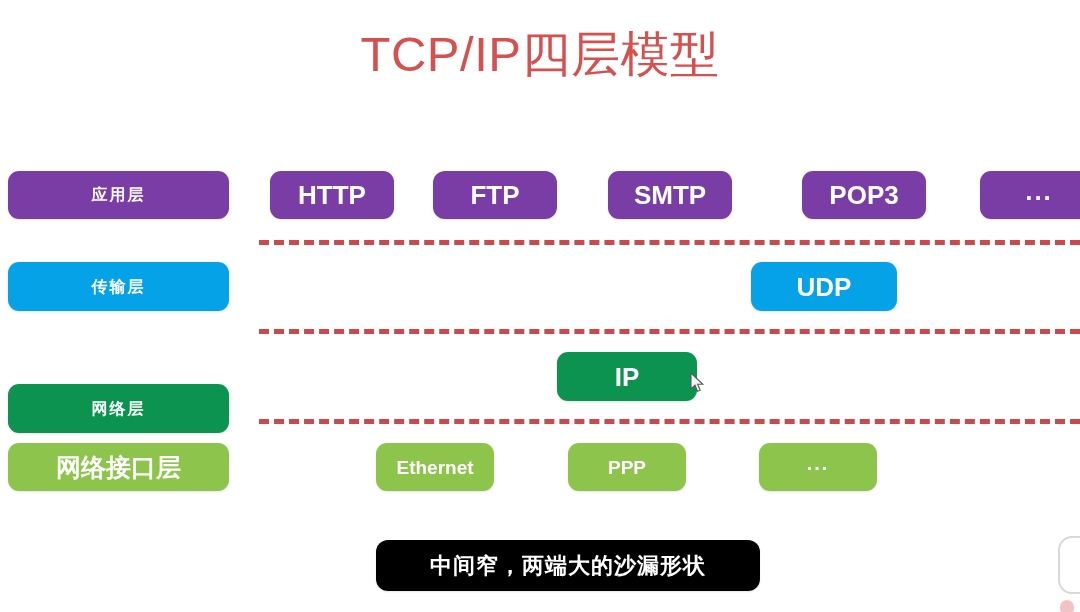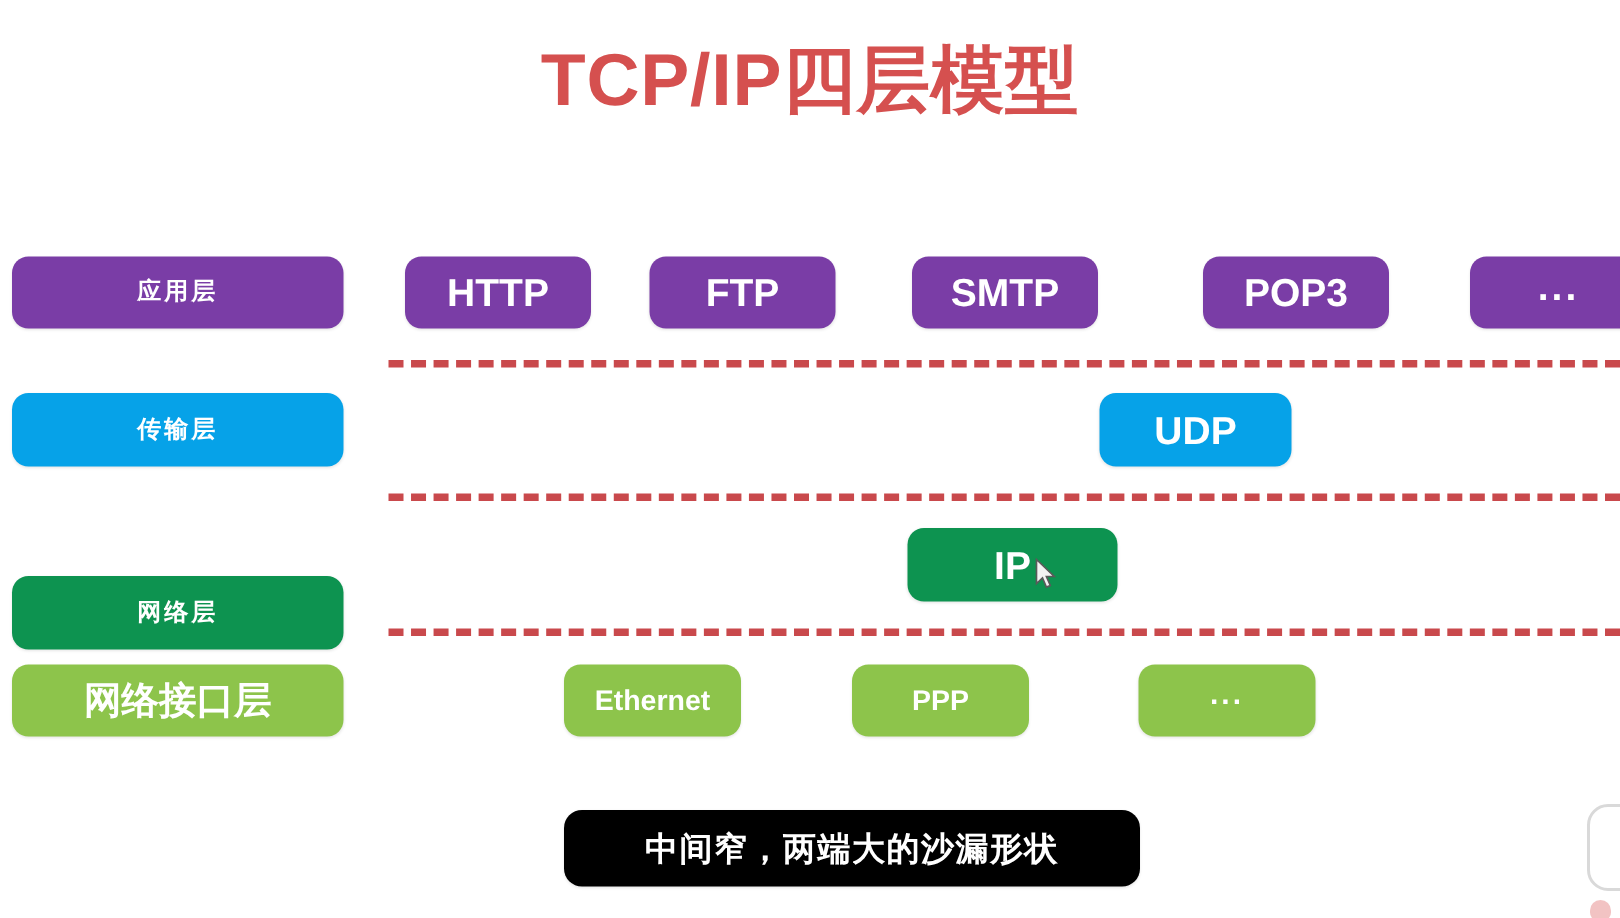--- a/index.html
+++ b/index.html
@@ -24,21 +24,21 @@
   }
 
   
   .title {
     position: absolute;
     left: 0;
     top: 28px;
     width: 1080px;
     text-align: center;
     font-size: 49px;
-    font-weight: bold;
+    font-weight: normal;
     color: #d5504f;
     letter-spacing: 0.5px;
     line-height: 1.1;
     white-space: nowrap;
   }
 
   
   .pill {
     position: absolute;
     border-radius: 11px;
@@ -169,38 +169,38 @@
     <span>网络接口层</span>
   </div>
 
   <div class="divider" style="top:240px;"></div>
   <div class="divider" style="top:329px;"></div>
   <div class="divider" style="top:419px;"></div>
 
   <div class="pill proto app c-purple" style="left:270px;width:124px;">
     <span>HTTP</span>
   </div>
-  <div class="pill proto app c-purple" style="left:433px;width:124px;">
+  <div class="pill proto app c-purple" style="left:433px;width:124px;border-radius:12px;">
     <span>FTP</span>
   </div>
   <div class="pill proto app c-purple" style="left:608px;width:124px;">
     <span>SMTP</span>
   </div>
   <div class="pill proto app c-purple" style="left:802px;width:124px;">
     <span>POP3</span>
   </div>
   <div class="pill proto app c-purple" style="left:980px;width:118px;">
     <span class="dots">...</span>
   </div>
 
-  <div class="pill proto trans c-blue" style="left:733px;width:128px;">
+  <div class="pill proto trans c-blue" style="left:751px;width:146px;">
     <span>UDP</span>
   </div>
 
-  <div class="pill proto net c-green" style="left:557px;width:140px;margin-left:48px;">
+  <div class="pill proto net c-green" style="left:557px;width:140px;">
     <span>IP</span>
   </div>
 
   <div class="pill proto link c-lgreen" style="left:376px;width:118px;">
     <span>Ethernet</span>
   </div>
   <div class="pill proto link c-lgreen" style="left:568px;width:118px;">
     <span>PPP</span>
   </div>
   <div class="pill proto link c-lgreen" style="left:759px;width:118px;">

